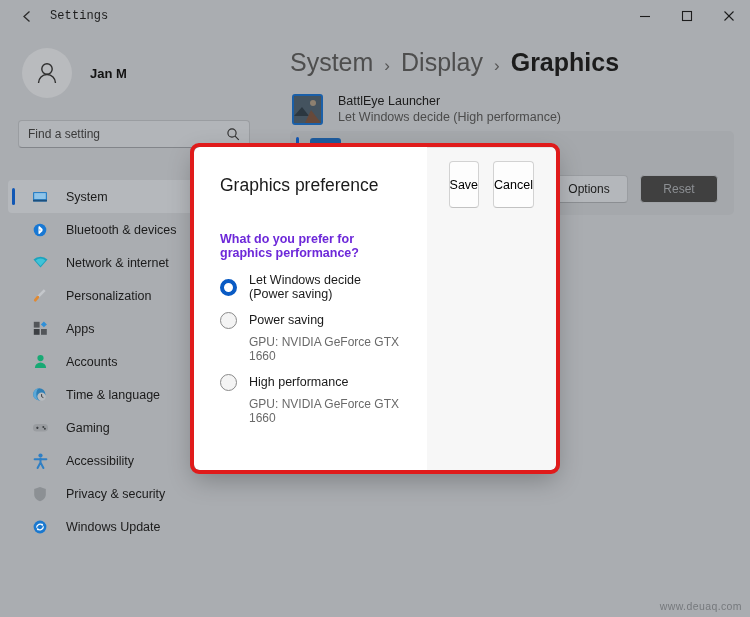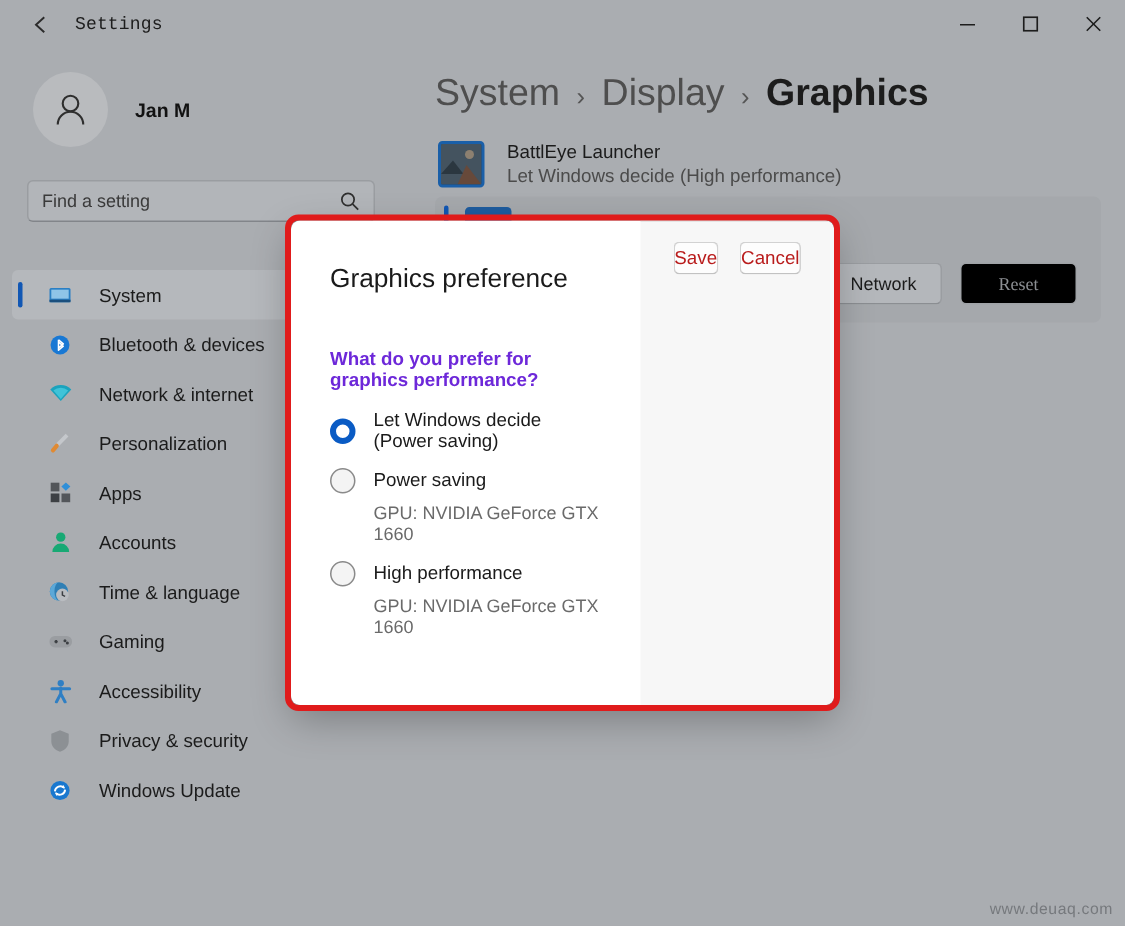--- a/index.html
+++ b/index.html
@@ -110,21 +110,21 @@
   .card-buttons {
     display: flex; justify-content: flex-end; gap: 12px; padding-right: 16px;
   }
   .btn {
     min-width: 78px; height: 28px; border-radius: 4px; font-size: 12px;
     display: flex; align-items: center; justify-content: center;
     background: #b4b7bb; border: 1px solid #9a9da1;
     border-bottom-color: #8b8e92; color: #1b1b1b;
     font-family: "Liberation Sans", sans-serif;
   }
-  .btn.disabled { color: #8c8f93; background: #000000; border-color: #a0a3a7; font-family: Liberation Serif, serif; }
+  .btn.disabled { color: #8c8f93; background: #404040; border-color: #a0a3a7; }
 
   .watermark {
     position: absolute; right: 8px; bottom: 5px;
     font-size: 10.5px; color: #76797d; letter-spacing: .4px;
   }
 
   
   .dialog-outline {
     position: absolute; left: 190px; top: 143px; width: 370px; height: 331px;
     border: 4px solid #e01b1b; border-radius: 9px; z-index: 40;
@@ -151,23 +151,23 @@
   }
   .radio-label { margin-left: 12px; font-size: 12.5px; color: #1a1a1a; }
   .gpu-note {
     font-size: 12px; color: #6a6a6a; margin: 2px 0 6px 29px;
   }
   .dialog-footer {
     border-top: 1px solid #e6e6e6; background: #f7f7f7;
     padding: 13px 22px; display: flex; gap: 14px;
   }
   .dlg-btn {
-    flex: 1; height: 22px; border-radius: 4px; background: #fdfdfd;
+    flex: 1; height: 47px; border-radius: 4px; background: #fdfdfd;
     border: 1px solid #d2d2d2; border-bottom-color: #c2c2c2;
-    font-size: 12.5px; color: #b91c1c;
+    font-size: 12.5px; color: #000000;
     display: flex; align-items: center; justify-content: center;
     font-family: "Liberation Sans", sans-serif;
   }
 </style>
 </head>
 <body>
 
 <div class="titlebar">
   <div class="back-btn">
     <svg width="17" height="17" viewBox="0 0 17 17">
@@ -379,21 +379,21 @@
             <rect width="27" height="27" fill="#1e5c9e"></rect>
             <path d="M4 22 L12 12 L20 22 Z" fill="#2f79c4"></path>
           </svg>
         </div>
         <div class="apptext">
           <div class="appname"></div>
           <div class="appsub">Let Windows decide (Power saving)</div>
         </div>
       </div>
       <div class="card-buttons">
-        <div class="btn">Network</div>
+        <div class="btn">Options</div>
         <div class="btn disabled">Reset</div>
       </div>
     </div>
 
     <div class="approw" style="margin-top:8px;">
       <div class="appicon video">
         <svg width="27" height="27" viewBox="0 0 27 27">
           <rect width="27" height="27" fill="#1668b8"></rect>
           <rect x="4" y="6" width="19" height="15" fill="#2e87d8"></rect>
           <path d="M6 19 L12 12 L17 19 Z" fill="#bcdcf5"></path>

